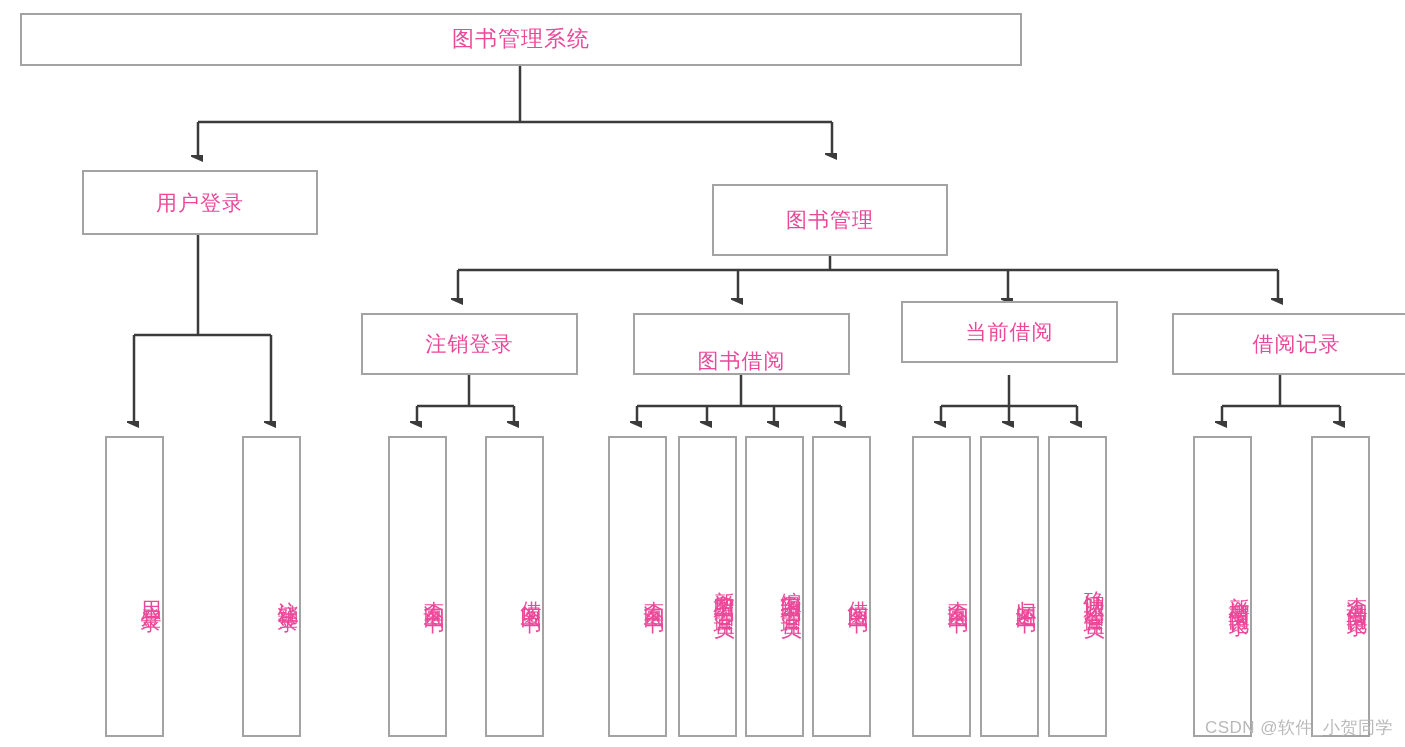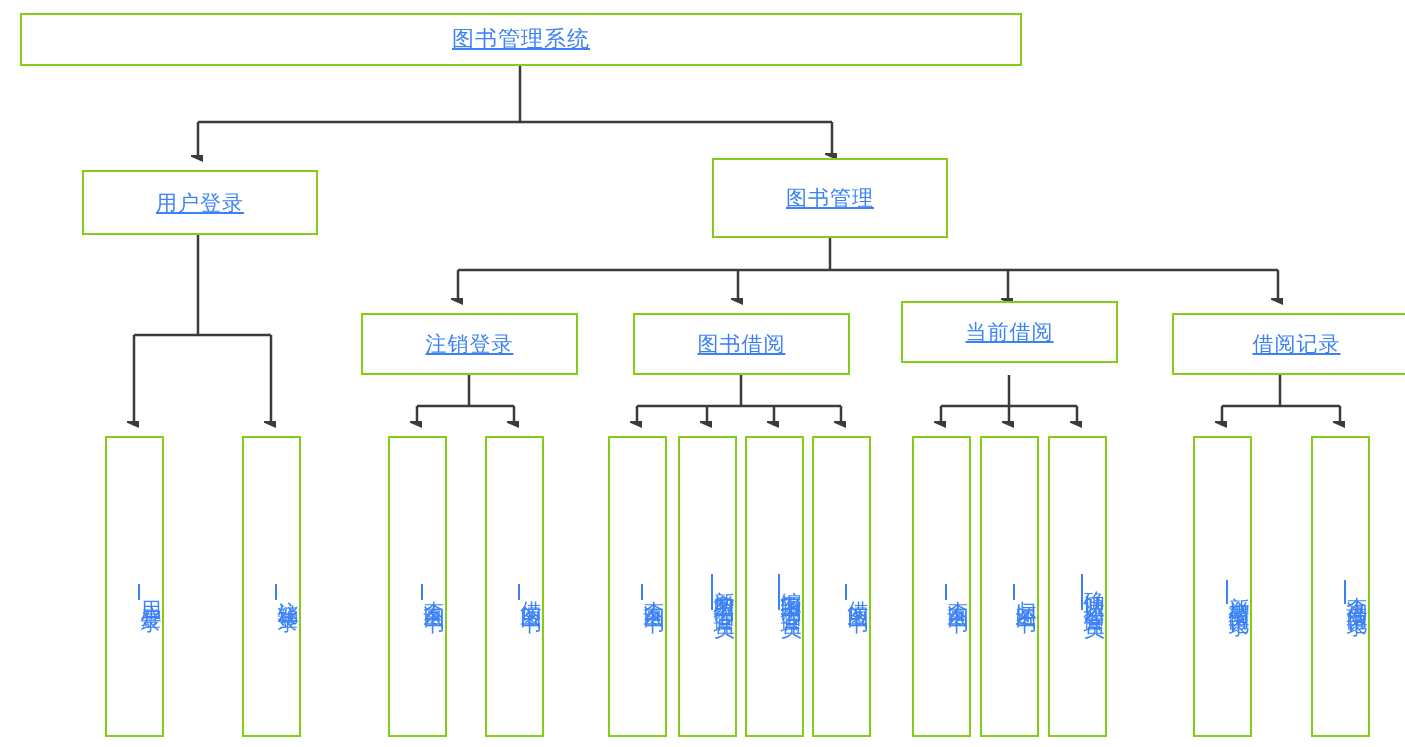--- a/index.html
+++ b/index.html
@@ -11,26 +11,25 @@
     overflow:hidden;
     position:relative;
   }
   #diagram{
     position:absolute;left:0;top:0;width:1405px;height:747px;
   }
   .node{
     position:absolute;
     box-sizing:border-box;
     background:#ffffff;
-    border:2px solid #84cc16;
+    border:2px solid #a3a3a3;
     display:flex;
     align-items:center;
     justify-content:center;
-    color:#3b82f6;
-    text-decoration:underline;
+    color:#ec4899;
   }
   .node.horiz{
     font-size:21px;
     letter-spacing:1px;
     line-height:1.2;
   }
   .node.root{
     font-size:22px;
   }
   .node.leaf{
@@ -120,29 +119,29 @@
   </svg>
 
   <div class="node horiz root" style="left:20px;top:13px;width:1002px;height:53px;">
     <span>图书管理系统</span>
   </div>
 
   <div class="node horiz" style="left:82px;top:170px;width:236px;height:65px;">
     <span>用户登录</span>
   </div>
 
-  <div class="node horiz" style="left:712px;top:158px;width:236px;height:80px;">
+  <div class="node horiz" style="left:712px;top:184px;width:236px;height:72px;">
     <span>图书管理</span>
   </div>
 
   <div class="node horiz" style="left:361px;top:313px;width:217px;height:62px;">
     <span>注销登录</span>
   </div>
 
-  <div class="node horiz" style="left:633px;top:313px;width:217px;height:62px;">
+  <div class="node horiz" style="left:633px;top:313px;width:217px;height:62px;align-items:flex-end;">
     <span>图书借阅</span>
   </div>
 
   <div class="node horiz" style="left:901px;top:301px;width:217px;height:62px;">
     <span>当前借阅</span>
   </div>
 
   <div class="node horiz" style="left:1172px;top:313px;width:249px;height:62px;">
     <span>借阅记录</span>
   </div>
@@ -192,14 +191,15 @@
   </div>
 
   <div class="node leaf" style="left:1193px;top:436px;width:59px;height:301px;">
     <span class="txt">新增借阅记录</span>
   </div>
 
   <div class="node leaf" style="left:1311px;top:436px;width:59px;height:301px;">
     <span class="txt">查询借阅记录</span>
   </div>
 
+  <div class="watermark">CSDN @软件_小贺同学</div>
 
 </div>
 
 </body></html>

